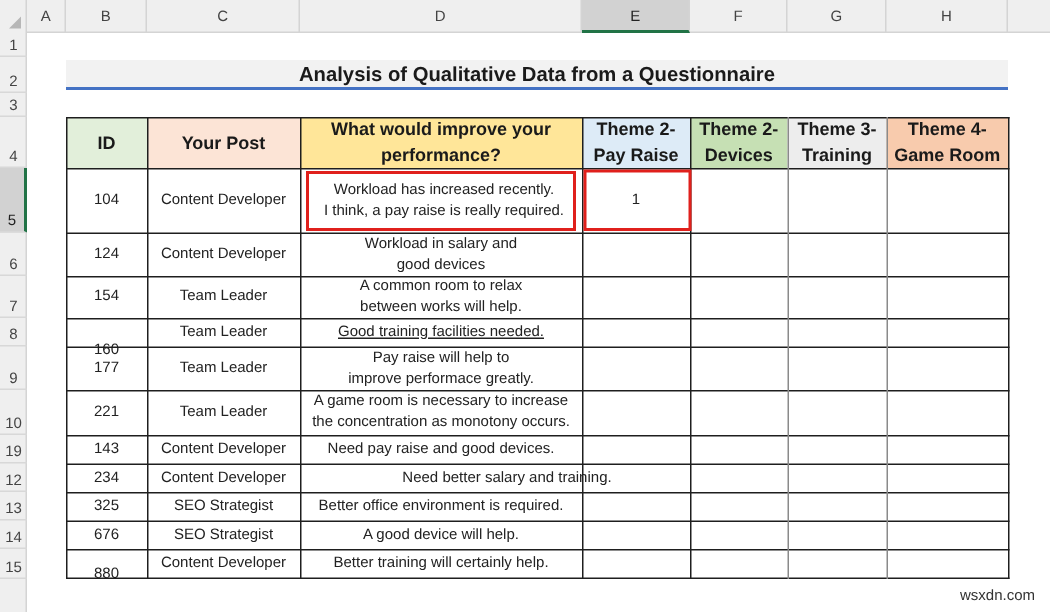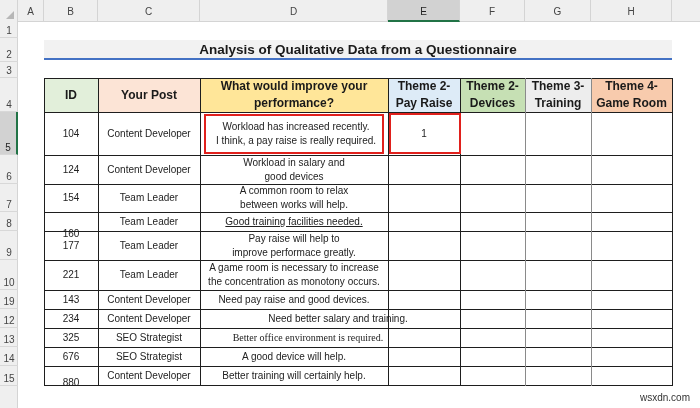--- a/index.html
+++ b/index.html
@@ -168,21 +168,21 @@
     <div class="cell" style="left: 591px; top: 290px; width: 81px; height: 19px;"></div>
     <div class="cell" style="left: 44px; top: 309px; width: 54px; height: 19px;">234</div>
     <div class="cell" style="left: 98px; top: 309px; width: 102px; height: 19px;">Content Developer</div>
     <div class="cell" style="left: 200px; top: 309px; width: 188px; height: 19px; margin-left: 44px;">Need better salary and training.</div>
     <div class="cell" style="left: 388px; top: 309px; width: 72px; height: 19px;"></div>
     <div class="cell" style="left: 460px; top: 309px; width: 65px; height: 19px;"></div>
     <div class="cell" style="left: 525px; top: 309px; width: 66px; height: 19px;"></div>
     <div class="cell" style="left: 591px; top: 309px; width: 81px; height: 19px;"></div>
     <div class="cell" style="left: 44px; top: 328px; width: 54px; height: 19px;">325</div>
     <div class="cell" style="left: 98px; top: 328px; width: 102px; height: 19px;">SEO Strategist</div>
-    <div class="cell" style="left: 214px; top: 328px; width: 188px; height: 19px; font-family: Liberation Serif, serif;">Better office environment is required.</div>
+    <div class="cell" style="left: 200px; top: 328px; width: 188px; height: 19px;">Better office environment is required.</div>
     <div class="cell" style="left: 388px; top: 328px; width: 72px; height: 19px;"></div>
     <div class="cell" style="left: 460px; top: 328px; width: 65px; height: 19px;"></div>
     <div class="cell" style="left: 525px; top: 328px; width: 66px; height: 19px;"></div>
     <div class="cell" style="left: 591px; top: 328px; width: 81px; height: 19px;"></div>
     <div class="cell" style="left: 44px; top: 347px; width: 54px; height: 19px;">676</div>
     <div class="cell" style="left: 98px; top: 347px; width: 102px; height: 19px;">SEO Strategist</div>
     <div class="cell" style="left: 200px; top: 347px; width: 188px; height: 19px;">A good device will help.</div>
     <div class="cell" style="left: 388px; top: 347px; width: 72px; height: 19px;"></div>
     <div class="cell" style="left: 460px; top: 347px; width: 65px; height: 19px;"></div>
     <div class="cell" style="left: 525px; top: 347px; width: 66px; height: 19px;"></div>

